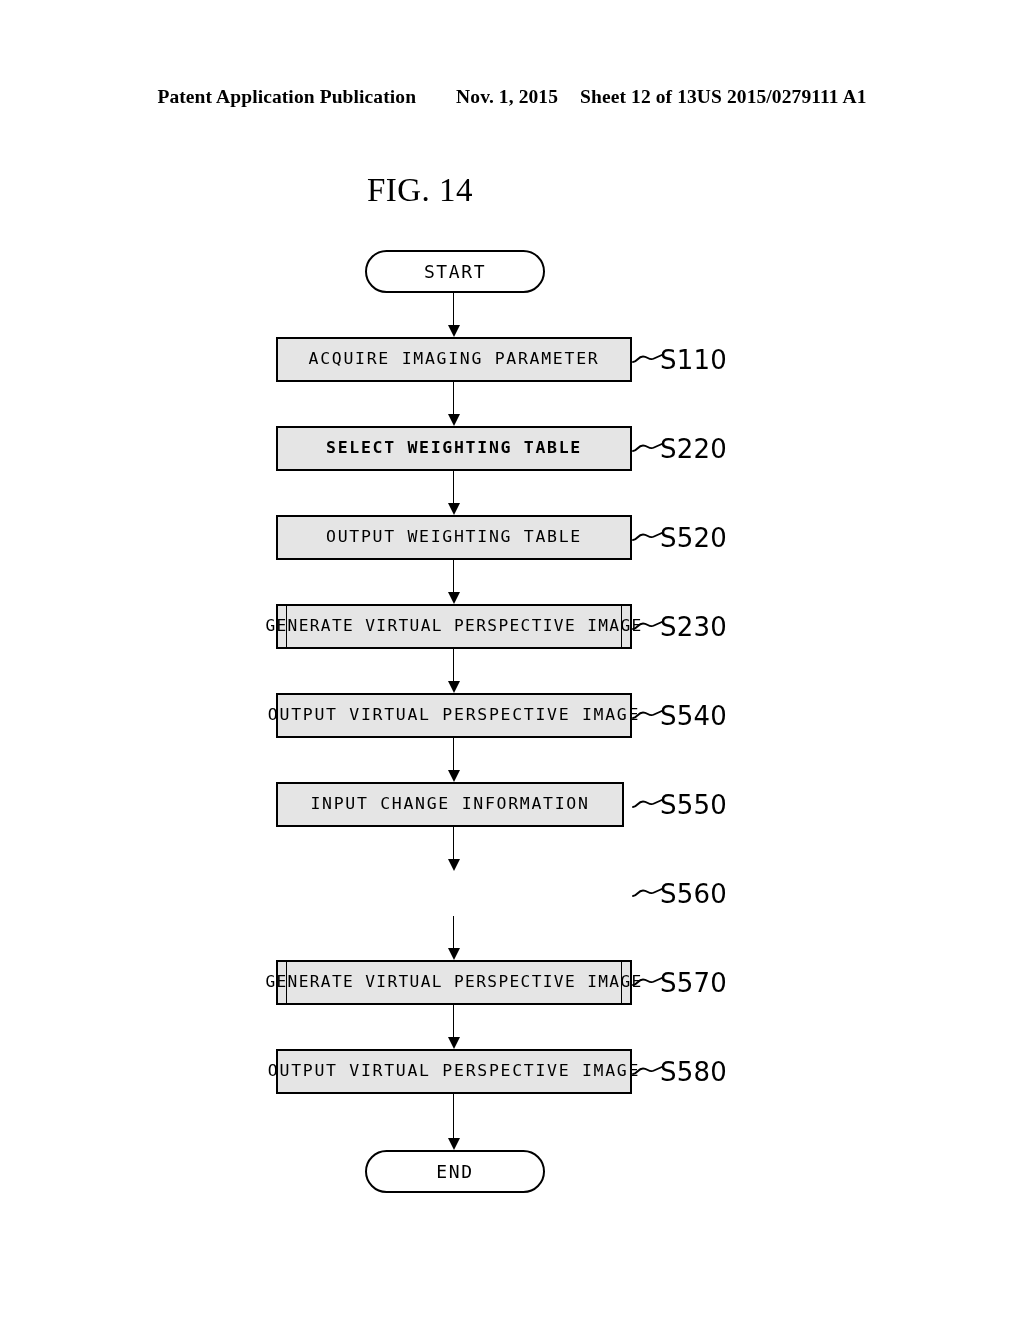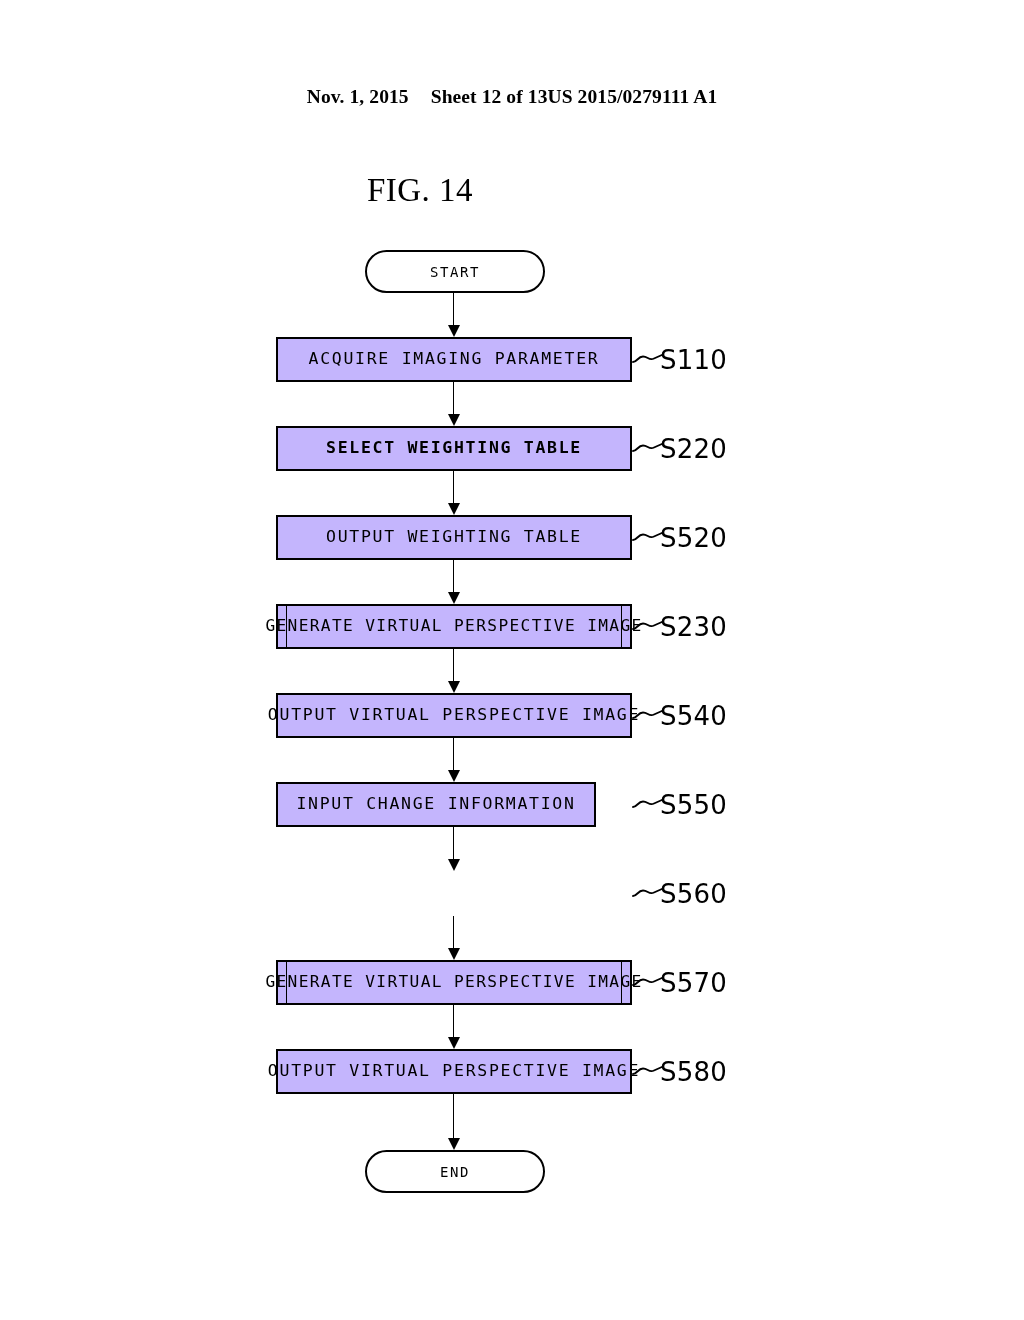--- a/index.html
+++ b/index.html
@@ -63,31 +63,31 @@
     box-sizing: border-box;
     border: 2.6px solid #000;
     border-radius: 999px;
     background: #fff;
     display: flex;
     align-items: center;
     justify-content: center;
   }
   .terminator .term-label {
     font-family: "DejaVu Sans Mono", monospace;
-    font-size: 14px;
+    font-size: 18px;
     letter-spacing: 1.6px;
     line-height: 1;
   }
 
   
   .proc {
     position: absolute;
     box-sizing: border-box;
     border: 2.6px solid #000;
-    background: #c4b5fd;
+    background: #e5e5e5;
     display: flex;
     align-items: center;
     justify-content: center;
   }
   .proc .proc-label {
     font-family: "DejaVu Sans Mono", monospace;
     font-size: 16.5px;
     letter-spacing: 1.7px;
     line-height: 1;
     white-space: nowrap;
@@ -135,20 +135,21 @@
   }
   .leader {
     position: absolute;
   }
   .leader svg { display: block; }
 </style>
 </head>
 <body>
 
 <div class="page-header">
+  <span class="hdr-pub">Patent Application Publication</span>
   <span class="hdr-date">Nov. 1, 2015</span>
   <span class="hdr-sheet">Sheet 12 of 13</span>
   <span class="hdr-num">US 2015/0279111 A1</span>
 </div>
 
 <div class="fig-title">FIG. 14</div>
 
 <div class="flow" id="flow-canvas">
     <div class="terminator" style="left: 365px; top: 250px; width: 180px; height: 43px;">
       <span class="term-label">START</span>
@@ -203,21 +204,21 @@
       <span class="proc-label">OUTPUT VIRTUAL PERSPECTIVE IMAGE</span>
     </div>
     <div class="leader" style="left: 632px; top: 703.5px;">
       <svg width="32" height="24" viewBox="0 0 32 24">
         <path d="M1,14 C5,14 6,8.5 11,8.5 C16,8.5 17,13 22,10.5 L31,6.5" fill="none" stroke="#000" stroke-width="1.9" stroke-linecap="round"></path>
       </svg>
     </div>
     <div class="step-ref" style="left: 660px; top: 702.5px;">S540</div>
     <div class="conn" style="left: 453.05px; top: 738px; height: 35px;"></div>
     <div class="arrowhead" style="left: 447.5px; top: 770px;"></div>
-    <div class="proc" style="left: 276px; top: 782px; width: 320px; height: 45px;">
+    <div class="proc" style="left: 276px; top: 782px; width: 348px; height: 45px;">
       <span class="proc-label">INPUT CHANGE INFORMATION</span>
     </div>
     <div class="leader" style="left: 632px; top: 792.5px;">
       <svg width="32" height="24" viewBox="0 0 32 24">
         <path d="M1,14 C5,14 6,8.5 11,8.5 C16,8.5 17,13 22,10.5 L31,6.5" fill="none" stroke="#000" stroke-width="1.9" stroke-linecap="round"></path>
       </svg>
     </div>
     <div class="step-ref" style="left: 660px; top: 791.5px;">S550</div>
     <div class="conn" style="left: 453.05px; top: 827px; height: 35px;"></div>
     <div class="arrowhead" style="left: 447.5px; top: 859px;"></div>

